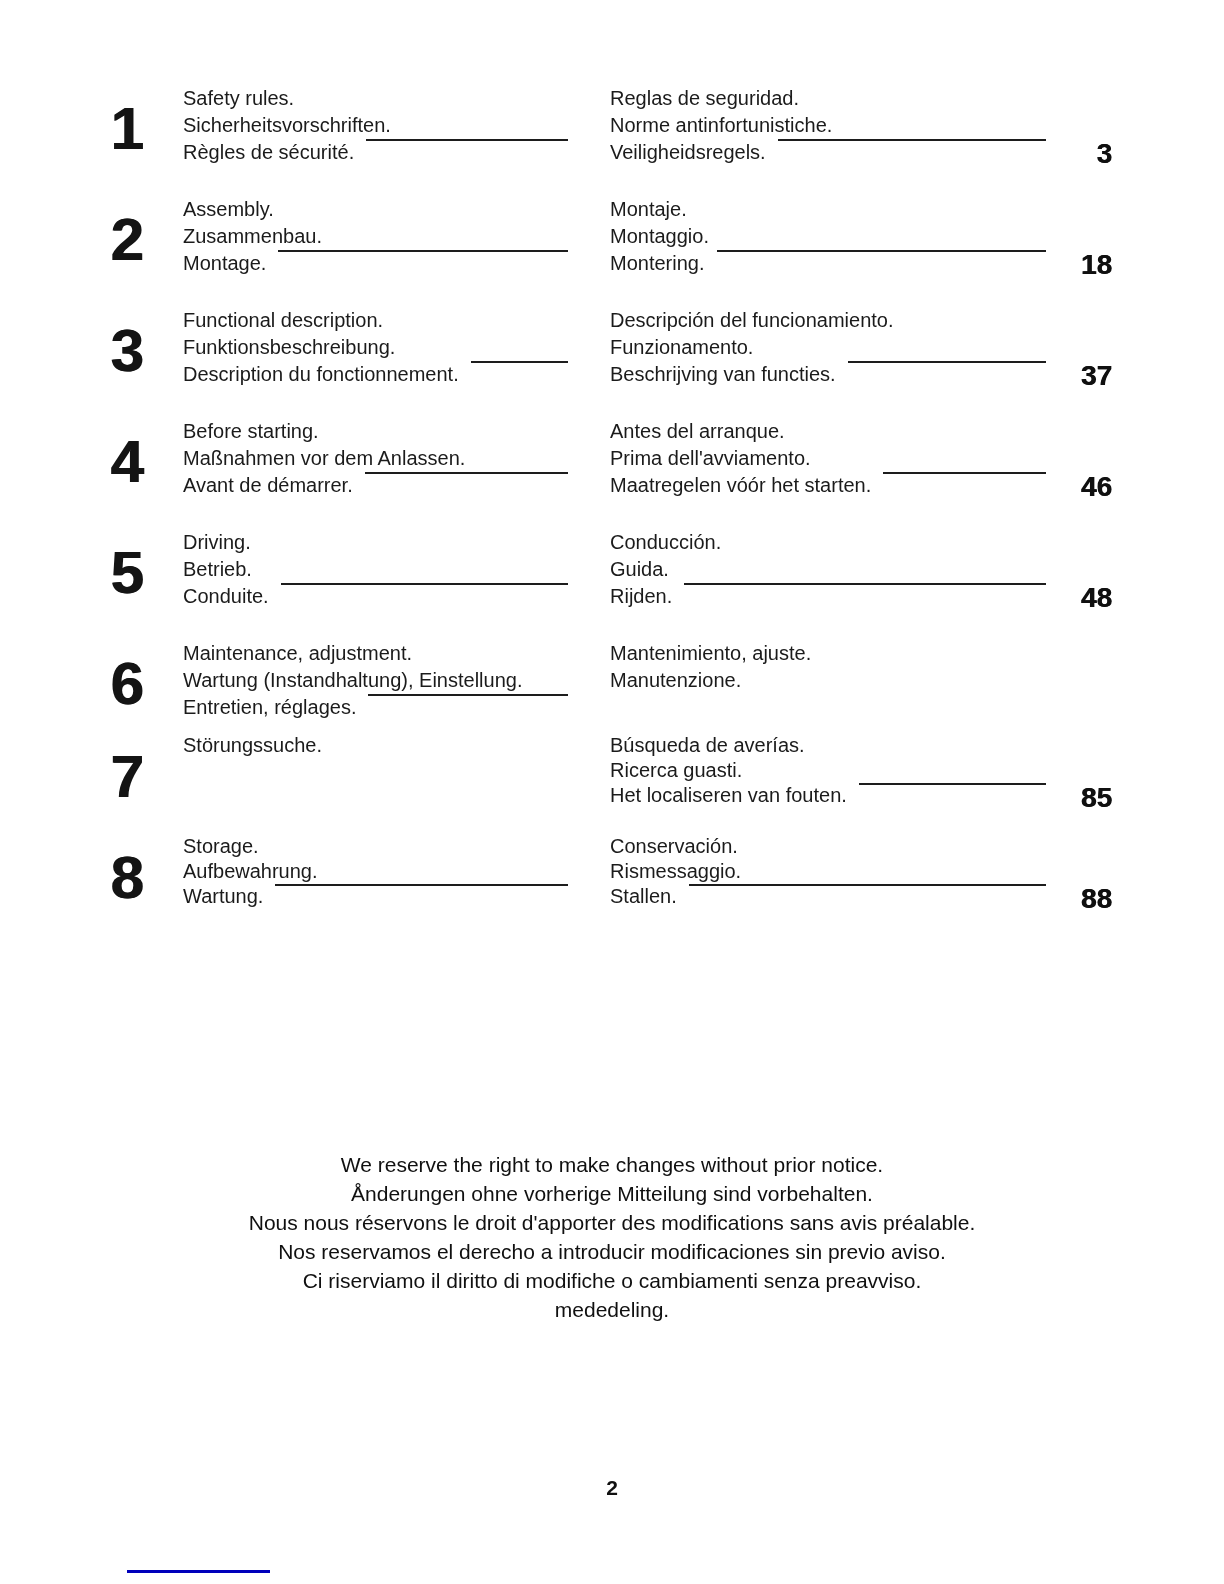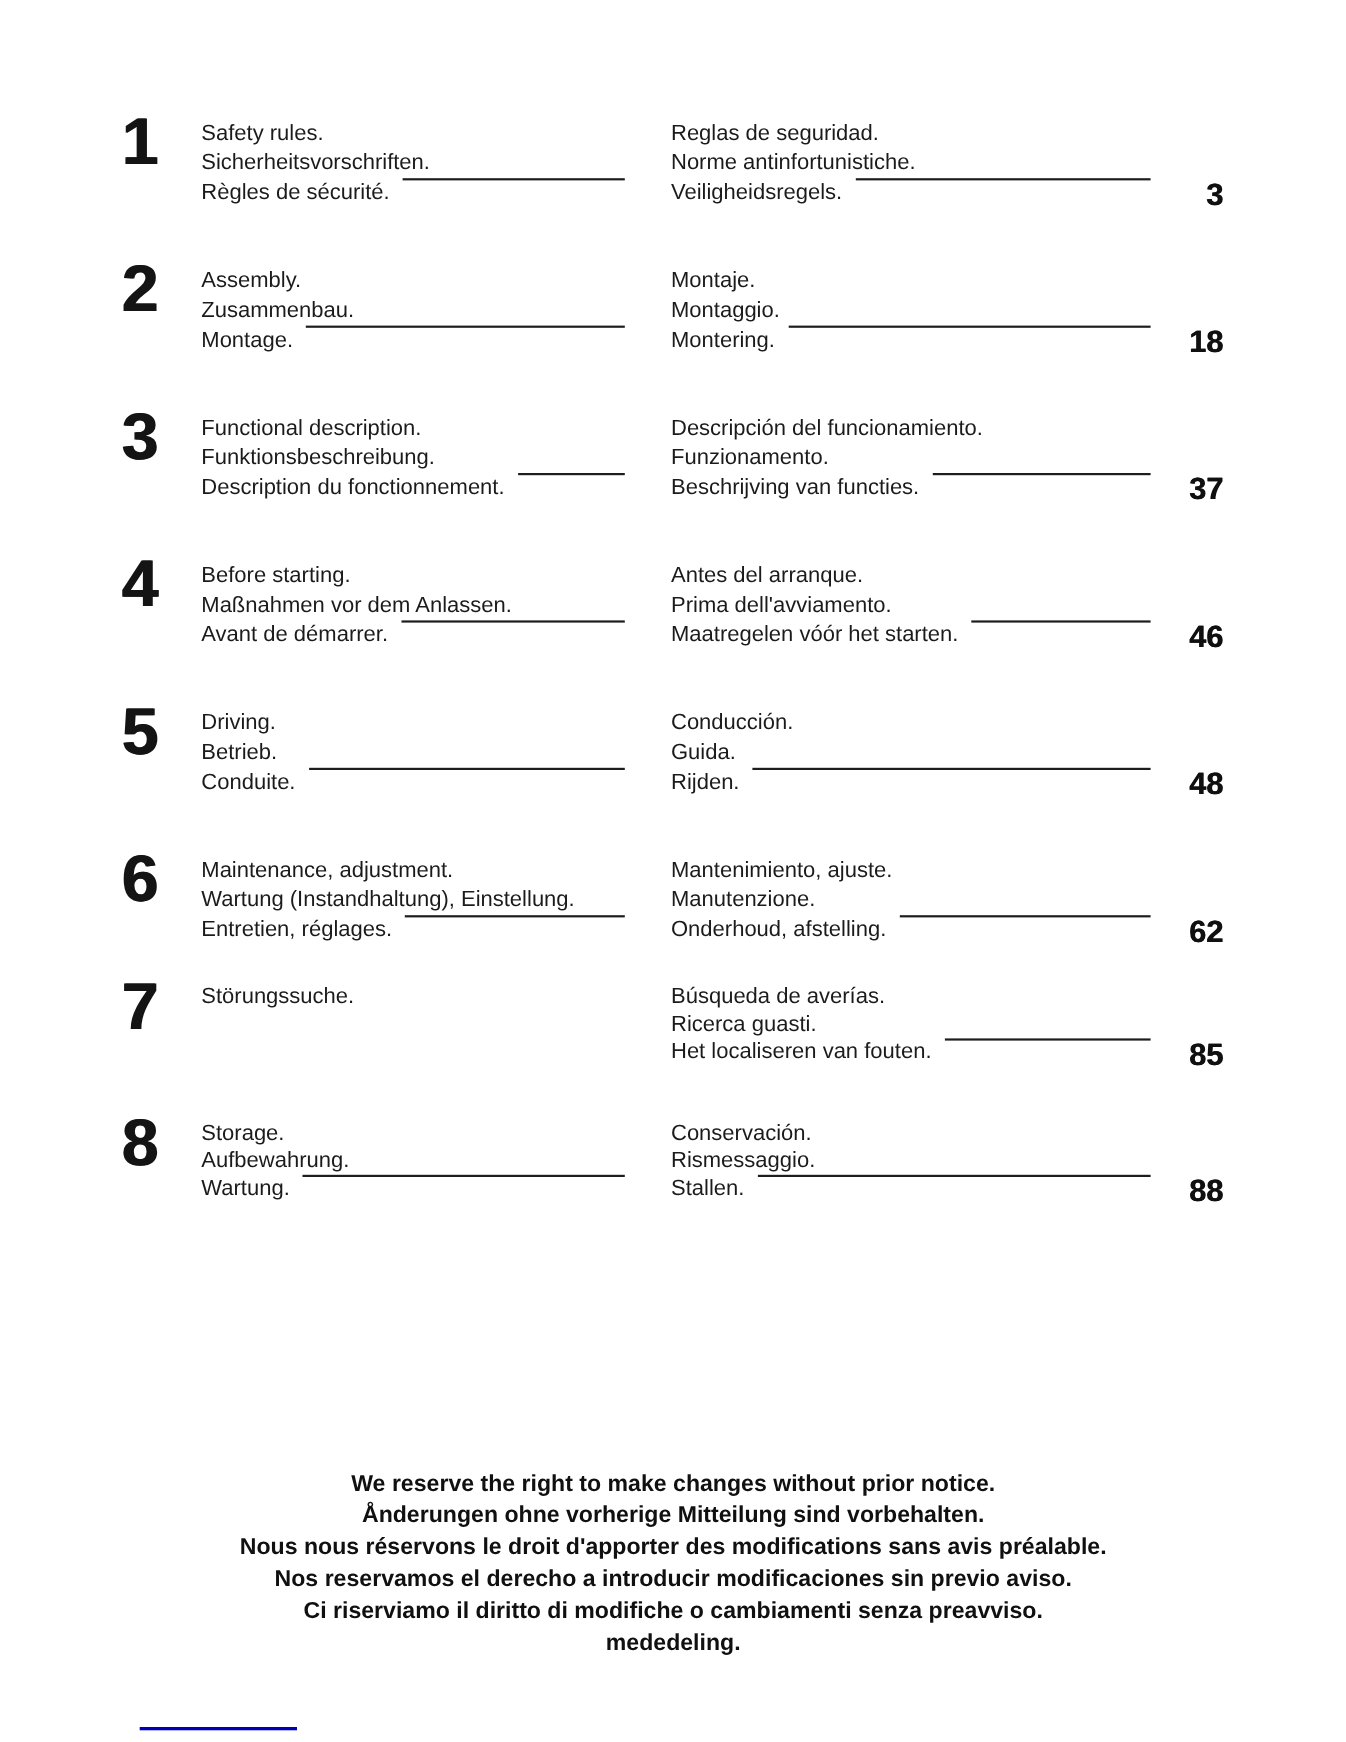--- a/index.html
+++ b/index.html
@@ -12,41 +12,41 @@
   .section-row{display:flex;margin-bottom:30px;}
   .section-row:nth-child(6){margin-bottom:12px;}
   .section-row:nth-child(7){margin-bottom:26px;}
   .section-row:nth-child(8){margin-bottom:0;}
   .section-number{
     width:62px;margin-right:26px;text-align:center;
     font-size:60px;font-weight:bold;line-height:60px;padding-top:14px;
     letter-spacing:-2px;color:#141414;
     text-shadow:1px 0 0 #141414;
   }
-  .col{display:flex;flex-direction:column;margin-top:23px;}
+  .col{display:flex;flex-direction:column;}
   .col-left{width:385px;margin-right:42px;flex:none;}
   .col-right{flex:1;min-width:0;}
   .toc-line{font-size:20px;line-height:27px;white-space:nowrap;color:#1b1b1b;}
   .section-row:nth-child(7) .toc-line,
   .section-row:nth-child(8) .toc-line{line-height:25px;}
   .last-line{display:flex;align-items:flex-start;}
   .leader{
     flex:1;height:0;border-bottom:2px solid #1d1d1d;
     margin:0 0 5px 12px;min-width:20px;
   }
   .col-right .leader{margin-right:10px;}
   .page-ref{
     flex:none;width:56px;text-align:right;
     font-size:28px;font-weight:bold;line-height:24px;color:#101010;
     text-shadow:0.6px 0 0 #101010;
     position:relative;top:3px;
   }
   .notice{
     margin-top:241px;text-align:center;
-    font-size:21px;font-weight:bold;line-height:29px;color:#101010;
+    font-size:21px;font-weight:normal;line-height:29px;color:#101010;
     padding:0 60px;
   }
   .page-footer{
     margin-top:152px;text-align:center;
     font-size:21px;font-weight:bold;color:#101010;
   }
   .bottom-line{
     position:absolute;left:127px;top:1570px;width:143px;height:3px;
   }
 </style>
@@ -165,25 +165,20 @@
       <div class="toc-line">Maintenance, adjustment.</div>
       <div class="toc-line">Wartung (Instandhaltung), Einstellung.</div>
       <div class="toc-line last-line">
         <span class="toc-text">Entretien, réglages.</span>
         <span class="leader"></span>
       </div>
     </div>
     <div class="col col-right">
       <div class="toc-line">Mantenimiento, ajuste.</div>
       <div class="toc-line">Manutenzione.</div>
-      <div class="toc-line last-line">
-        <span class="toc-text">Onderhoud, afstelling.</span>
-        <span class="leader"></span>
-        <span class="page-ref">62</span>
-      </div>
     </div>
   </div>
 
   <div class="section-row">
     <div class="section-number">7</div>
     <div class="col col-left">
       <div class="toc-line">Störungssuche.</div>
     </div>
     <div class="col col-right">
       <div class="toc-line">Búsqueda de averías.</div>

